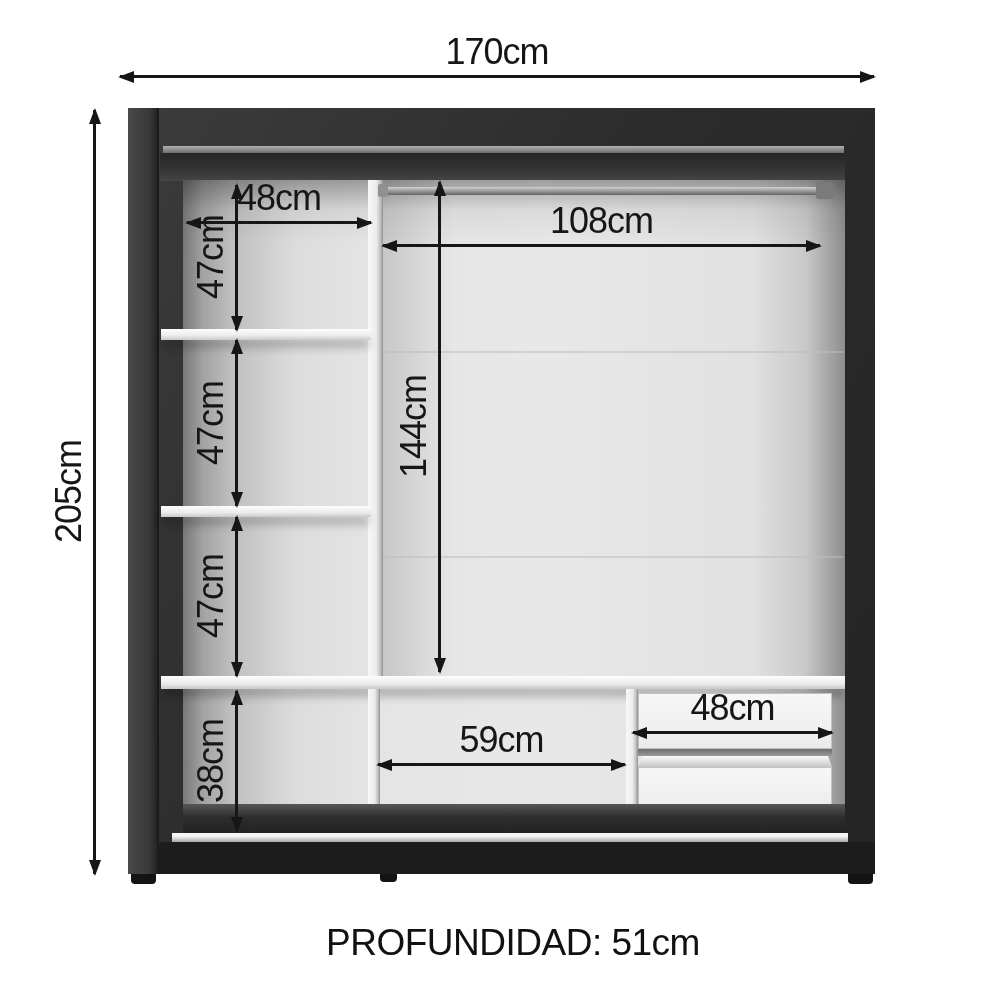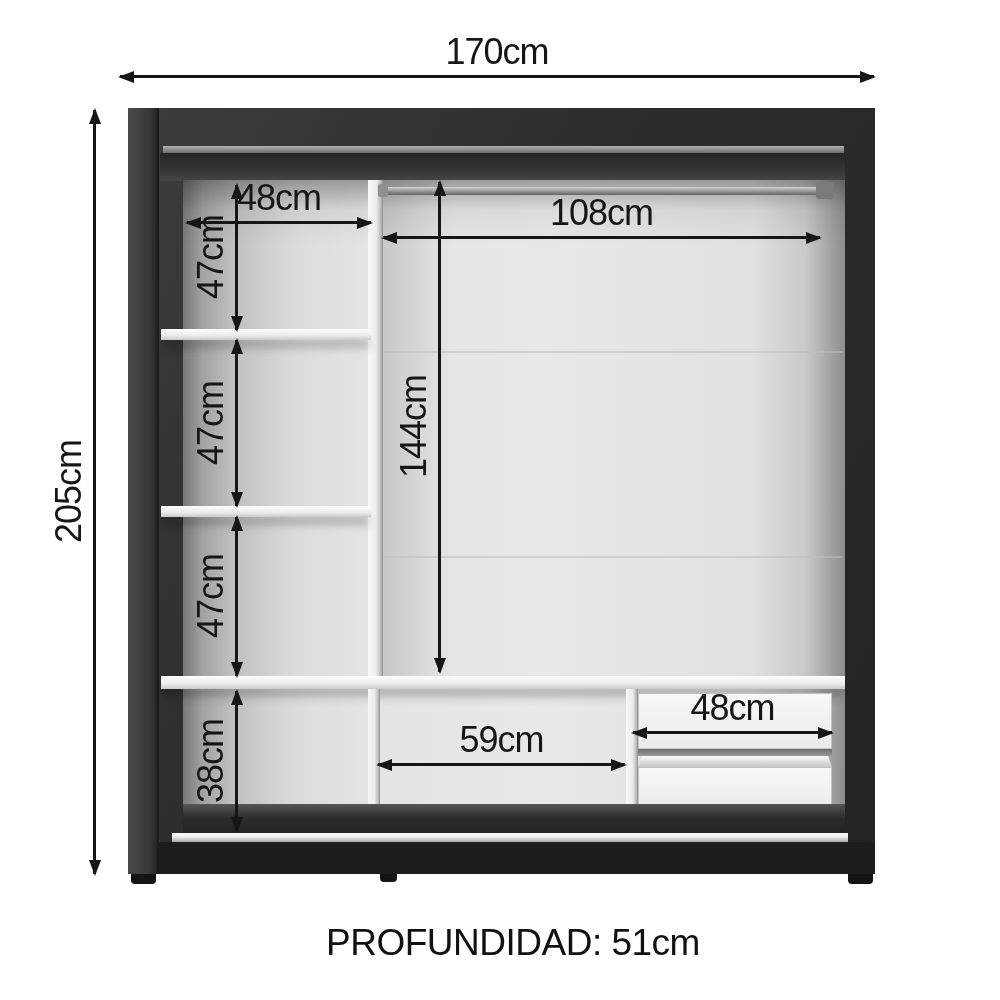--- a/index.html
+++ b/index.html
@@ -79,21 +79,21 @@
   .vlabel{position:absolute;right:9px;top:0;bottom:0;display:flex;align-items:center;}
   .vlabel span{writing-mode:vertical-rl;transform:rotate(180deg);white-space:nowrap;}
 
   .d-total-w{left:120px;top:75px;width:754px;}
   .d-total-h{left:93px;top:110px;height:764px;}
   .d-shelf-w{left:187px;top:221px;width:184px;}
   .d-gap1{left:235px;top:185px;height:145px;}
   .d-gap2{left:235px;top:340px;height:166px;}
   .d-gap3{left:235px;top:517px;height:159px;}
   .d-bot-h{left:235px;top:691px;height:140px;}
-  .d-rod-w{left:383px;top:236px;width:437px;}
+  .d-rod-w{left:383px;top:244px;width:437px;}
   .d-hang-h{left:438px;top:182px;height:490px;}
   .d-mid-w{left:378px;top:763px;width:247px;}
   .d-drw-w{left:633px;top:731px;width:199px;}
 
   .depth-label{position:absolute;left:13px;top:922px;width:100%;text-align:center;
         font-size:37px;letter-spacing:-0.5px;color:#111111;}
 </style>
 </head>
 <body>
 

